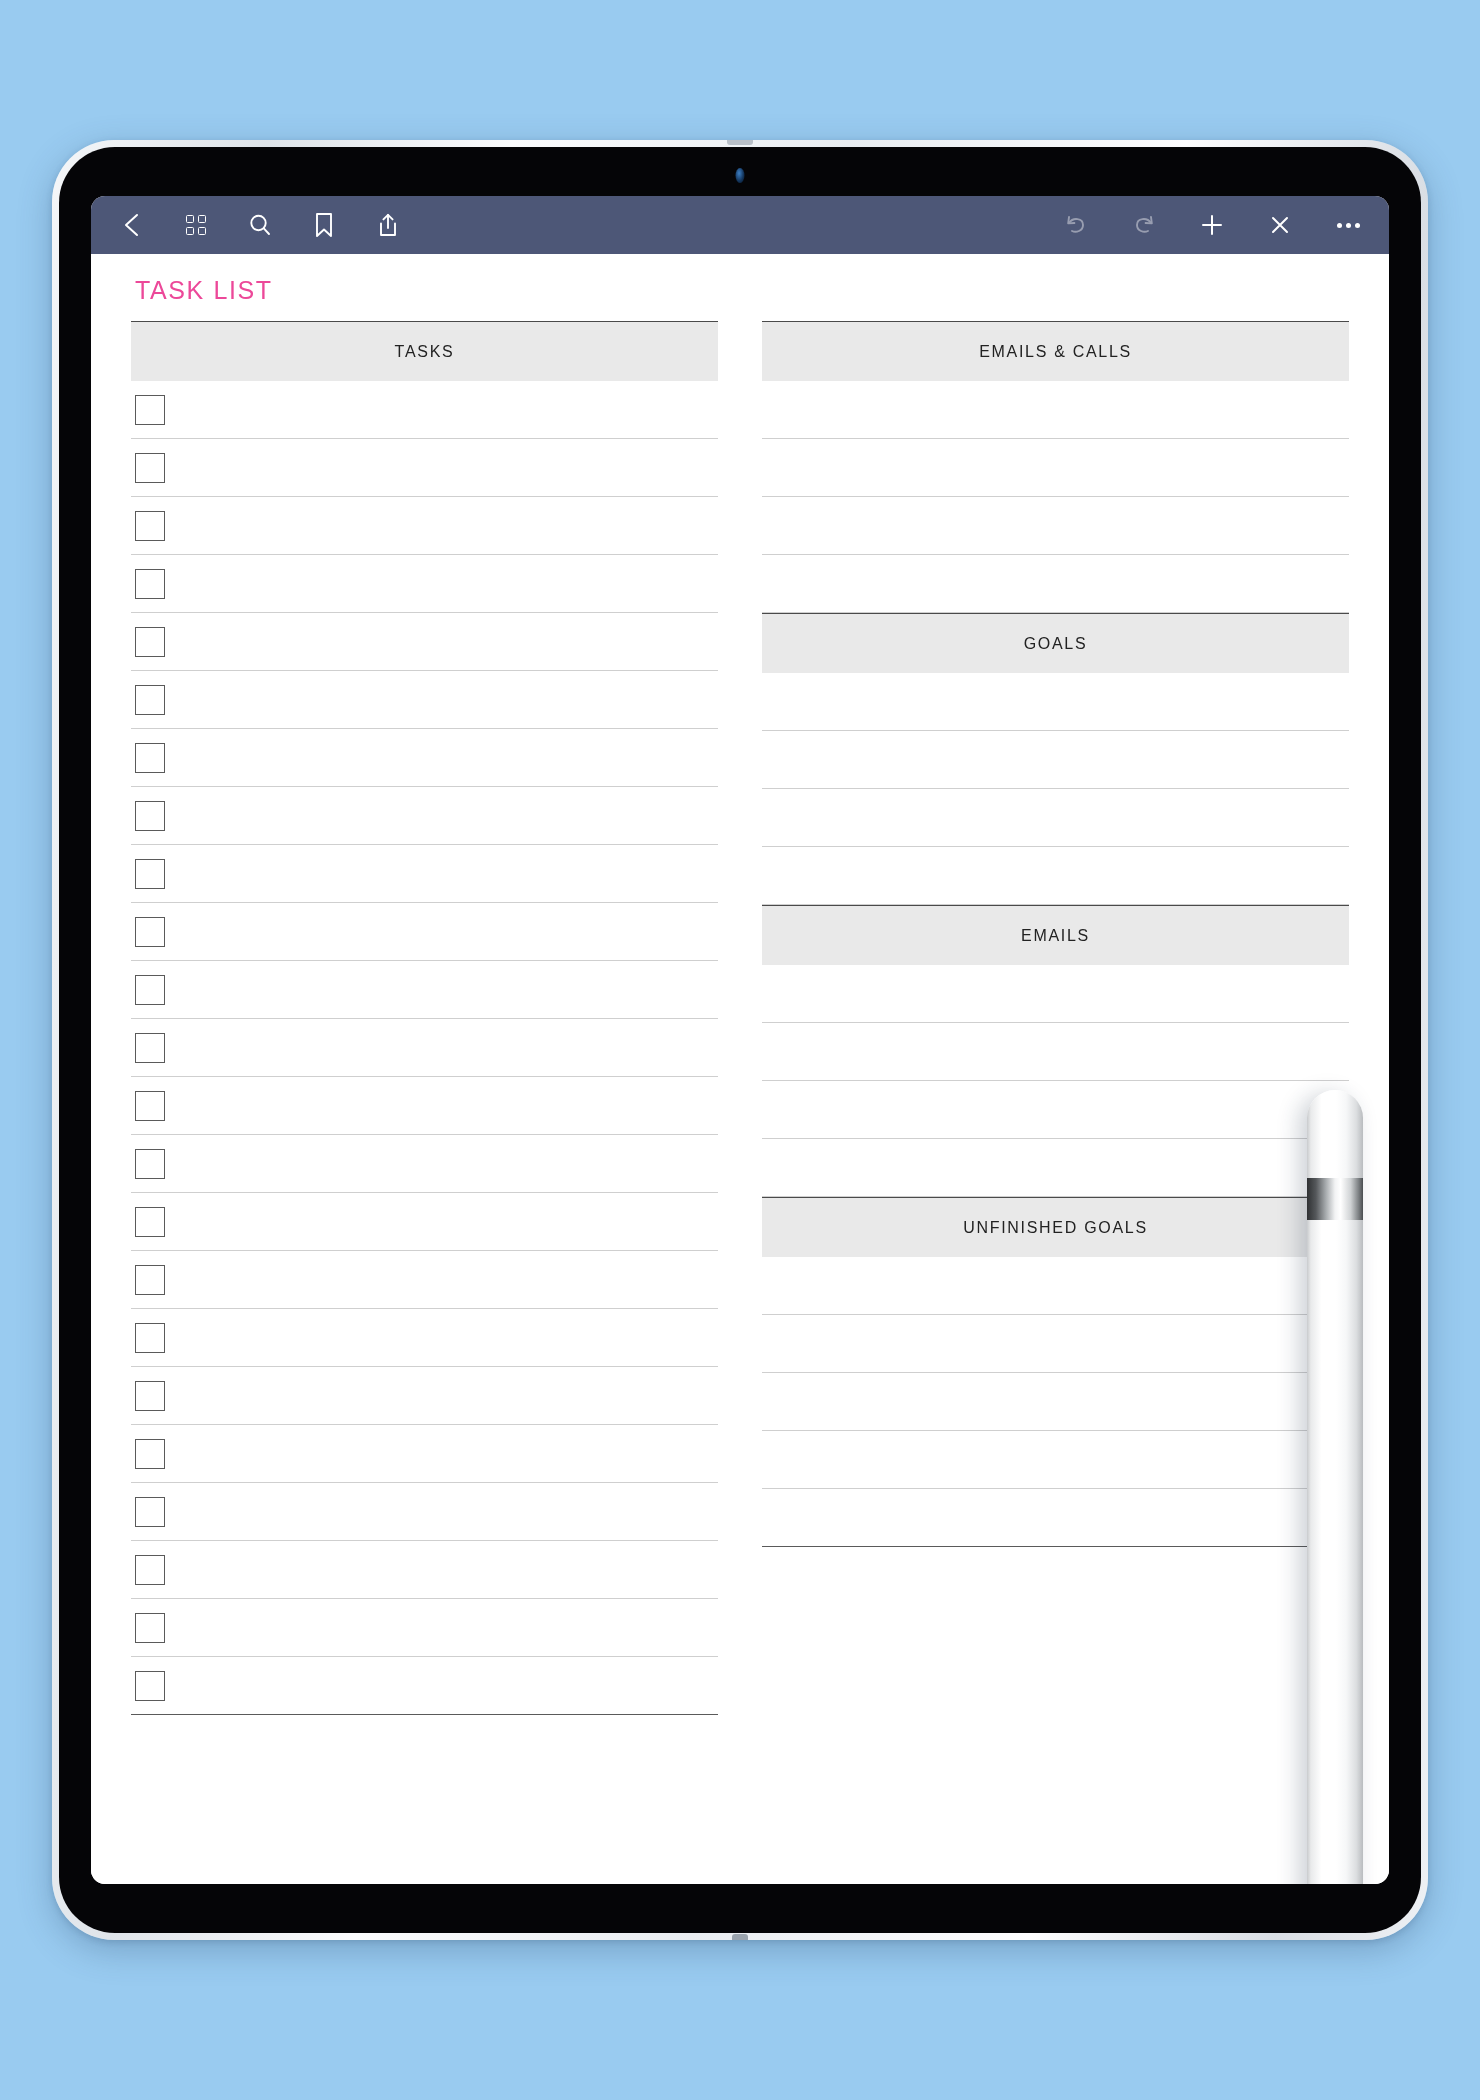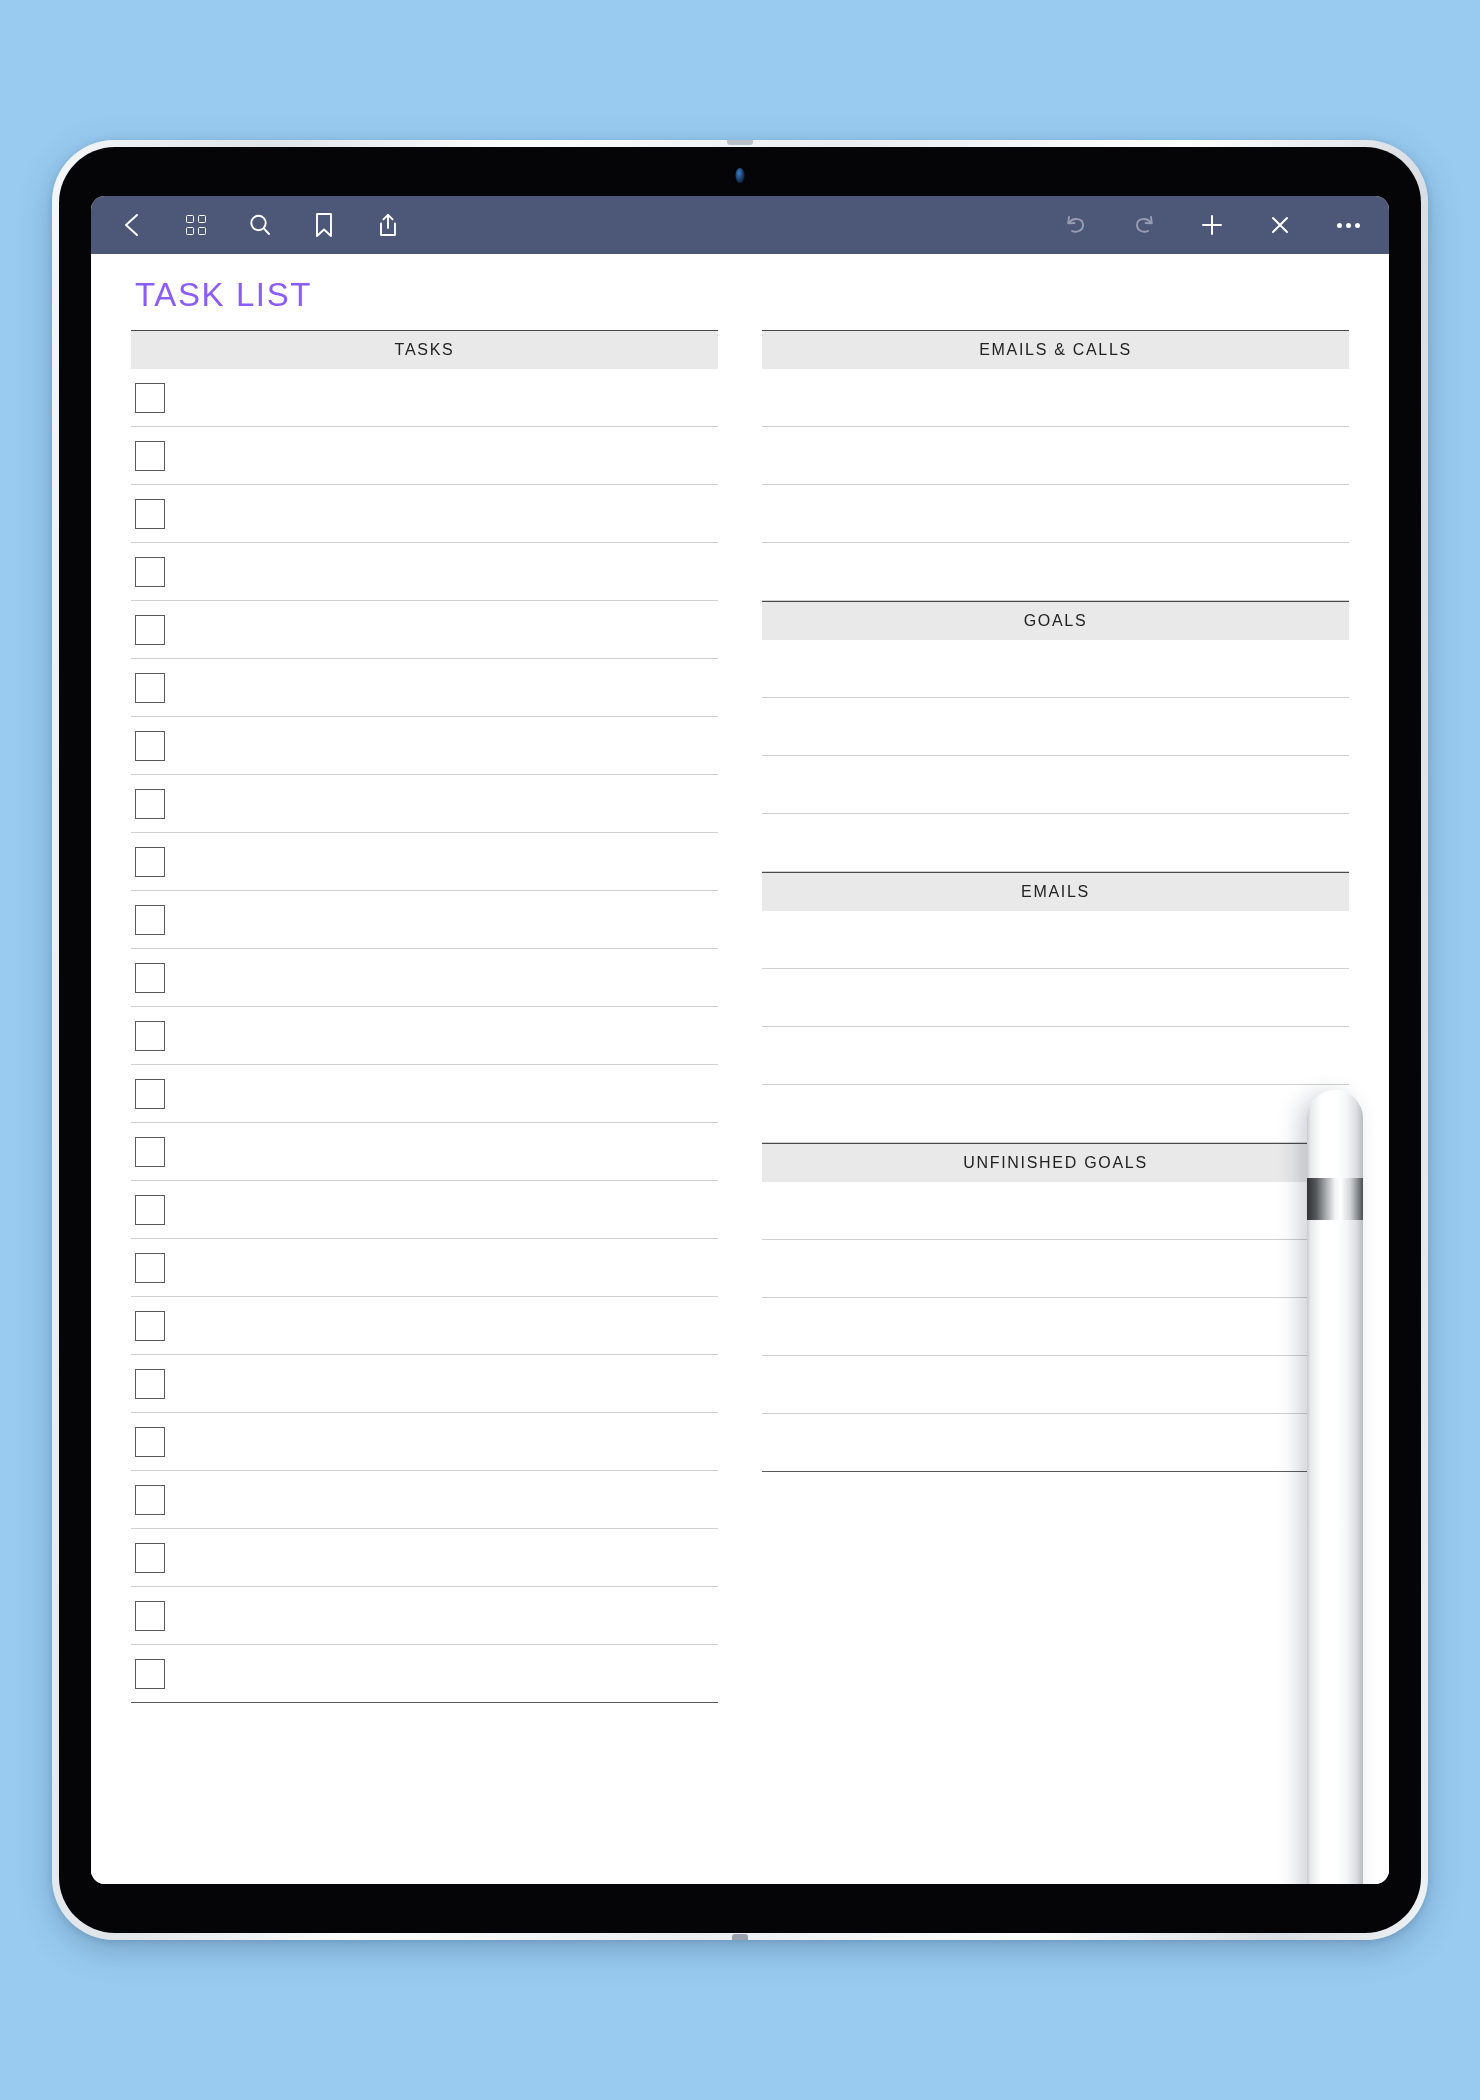--- a/index.html
+++ b/index.html
@@ -142,39 +142,39 @@
 
   
   .page {
     padding: 22px 40px 0 40px;
     height: calc(100% - 58px);
     position: relative;
     background: #fff;
   }
 
   .page-title {
-    font-size: 33px;
+    font-size: 25px;
     font-weight: 400;
     letter-spacing: 1.6px;
-    color: #8b5cf6;
+    color: #ec4899;
     padding-left: 4px;
     margin-bottom: 16px;
   }
 
   .columns {
     display: flex;
     gap: 44px;
   }
   .col { flex: 1; min-width: 0; }
 
   
   .section-head {
     background: #e9e9e9;
     border-top: 1.6px solid #4a4a4a;
-    height: 39px;
+    height: 60px;
     display: flex;
     align-items: center;
     justify-content: center;
     font-size: 16px;
     letter-spacing: 1.7px;
     color: #222;
   }
 
   
   .task-row {

